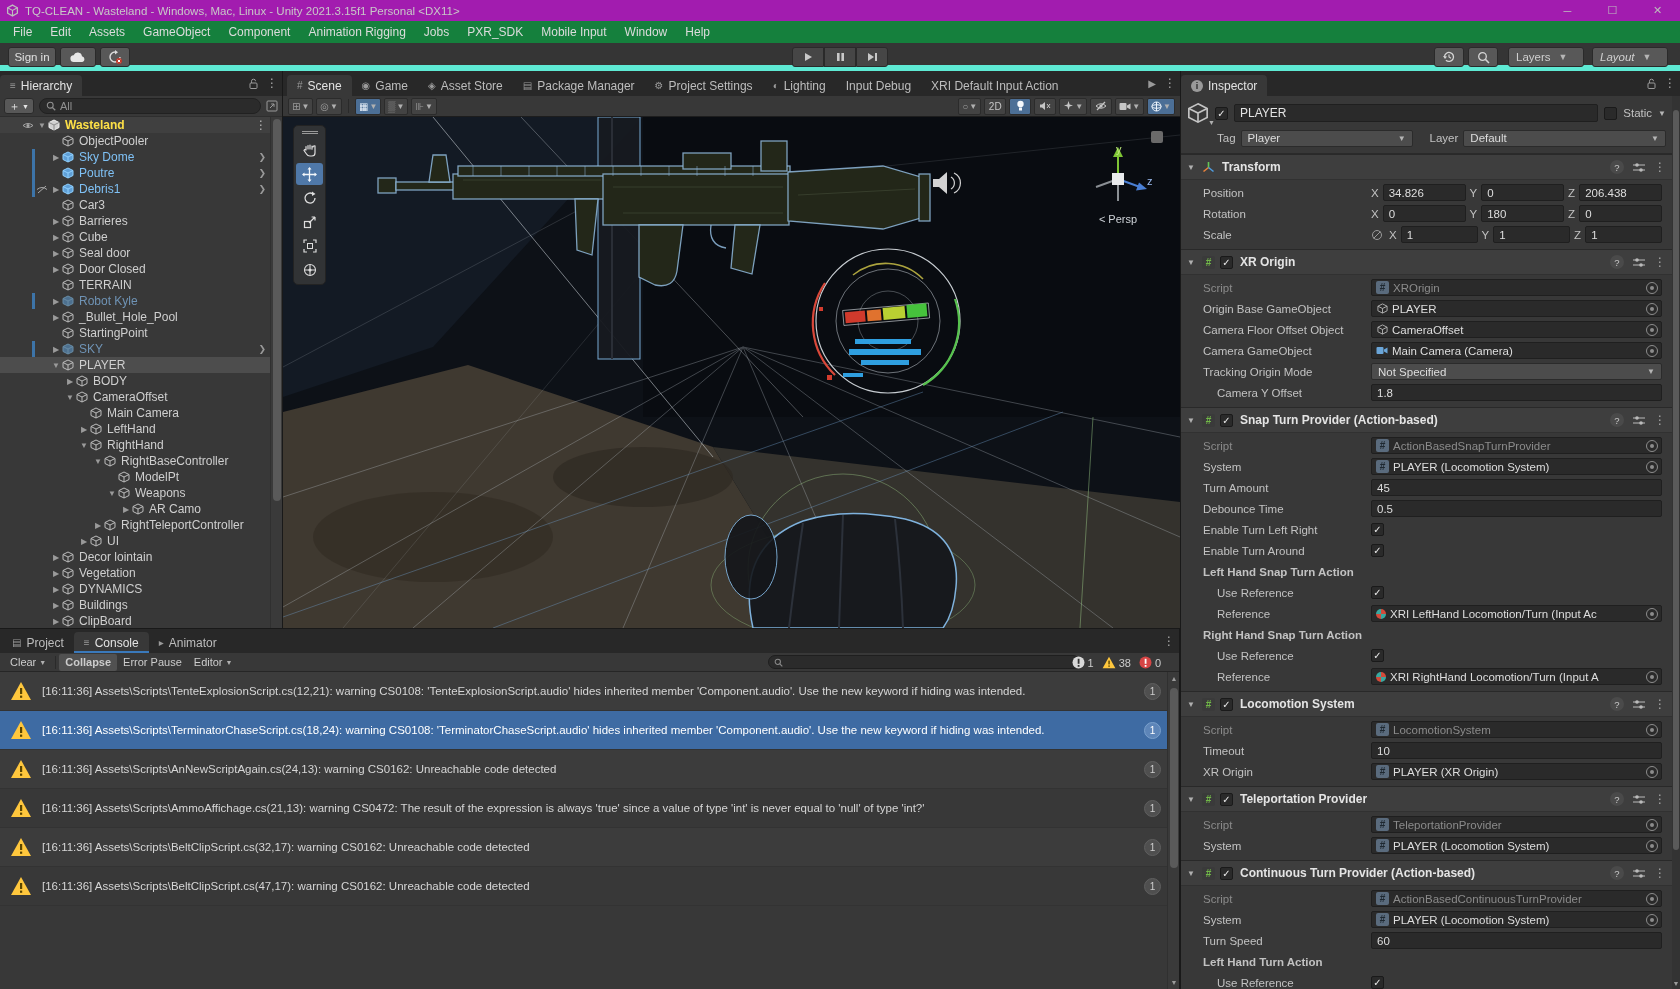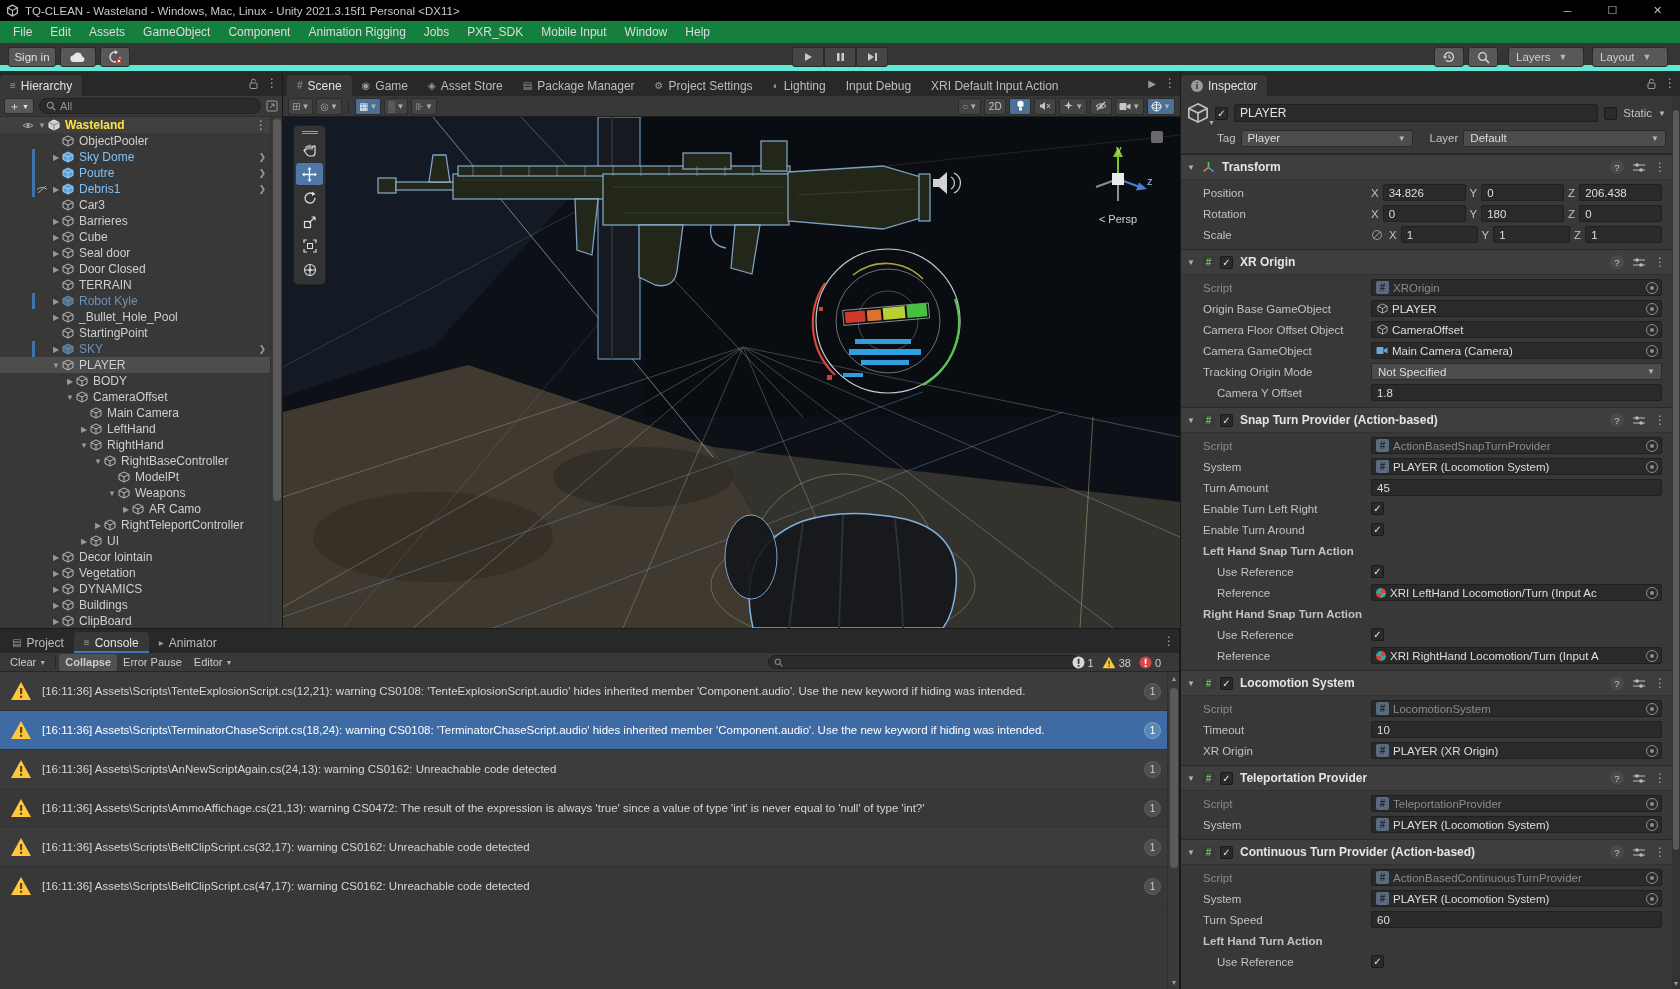--- a/index.html
+++ b/index.html
@@ -1,21 +1,21 @@
 <!DOCTYPE html>
 <html><head>
 <meta charset="utf-8">
 <style>
   * { box-sizing: border-box; margin:0; padding:0; }
   html,body { background:#141414; }
   body { font-family:"Liberation Sans","DejaVu Sans",sans-serif; font-size:12px; color:#d2d2d2; }
   .app { position:relative; width:1680px; height:989px; background:#383838; overflow:hidden; user-select:none; }
 
   
-  .titlebar { position:absolute; left:0; top:0; width:1680px; height:21px; background:#000000; display:flex; align-items:center; padding-left:6px; gap:6px; }
+  .titlebar { position:absolute; left:0; top:0; width:1680px; height:21px; background:#a21caf; display:flex; align-items:center; padding-left:6px; gap:6px; }
   .titlebar .ttl { color:#c8c8c8; font-size:11.5px; }
   .win-controls { position:absolute; right:0; top:0; height:21px; display:flex; }
   .win-btn { width:45px; height:21px; display:flex; align-items:center; justify-content:center; color:#bdbdbd; font-size:11px; }
   .menubar { position:absolute; left:0; top:21px; width:1680px; height:22px; background:#15803d; display:flex; align-items:center; padding-left:4px; }
   .menu-item { padding:0 9px; color:#dcdcdc; font-size:12px; line-height:22px; }
   .toolbar { position:absolute; left:0; top:43px; width:1680px; height:28px; background:#353535; border-bottom:6px solid #5eead4; }
   .tb-btn { position:absolute; top:4px; height:20px; background:#585858; border:1px solid #2a2a2a; border-radius:3px; display:flex; align-items:center; justify-content:center; color:#e0e0e0; font-size:11.5px; }
   .play-group { position:absolute; left:792px; top:4px; display:flex; }
   .play-btn { width:32px; height:20px; background:#464646; border:1px solid #2a2a2a; display:flex; align-items:center; justify-content:center; }
   .play-btn:first-child { border-radius:3px 0 0 3px; }
@@ -213,21 +213,21 @@
     <div class="tb-btn" style="left:1468px;width:30px;">
       <svg width="13" height="13" viewBox="0 0 13 13">
           <circle cx="5.5" cy="5.5" r="3.8" fill="none" stroke="#d5d5d5" stroke-width="1.3"></circle>
           <path d="M8.4 8.4 L12 12" stroke="#d5d5d5" stroke-width="1.5"></path>
         </svg>
     </div>
     <div class="tb-btn dd" style="left:1508px;width:76px;justify-content:flex-start;padding:0 7px;">
       <span>Layers</span>
         <span class="caret">▼</span>
     </div>
-    <div class="tb-btn dd" style="left:1592px;width:76px;justify-content:flex-start;padding:0 7px;">
+    <div class="tb-btn dd" style="left:1592px;width:76px;justify-content:flex-start;padding:0 7px;font-style:italic;">
       <span>Layout</span>
         <span class="caret">▼</span>
     </div>
   </div>
 
   <div class="panel" id="hierarchy">
     <div class="tabstrip">
       <div class="tab active">
         <span class="tab-ico">≡</span>
         <span>Hierarchy</span>
@@ -1306,20 +1306,26 @@
                   </span>
                 </span>
               </div>
               <div class="irow">
                 <span class="ilabel">Turn Amount</span>
                 <span class="ival">
                   <span class="field">45</span>
                 </span>
               </div>
               <div class="irow">
+                <span class="ilabel">Debounce Time</span>
+                <span class="ival">
+                  <span class="field">0.5</span>
+                </span>
+              </div>
+              <div class="irow">
                 <span class="ilabel">Enable Turn Left Right</span>
                 <span class="ival">
                   <span class="checkbox">✓</span>
                 </span>
               </div>
               <div class="irow">
                 <span class="ilabel">Enable Turn Around</span>
                 <span class="ival">
                   <span class="checkbox">✓</span>
                 </span>

